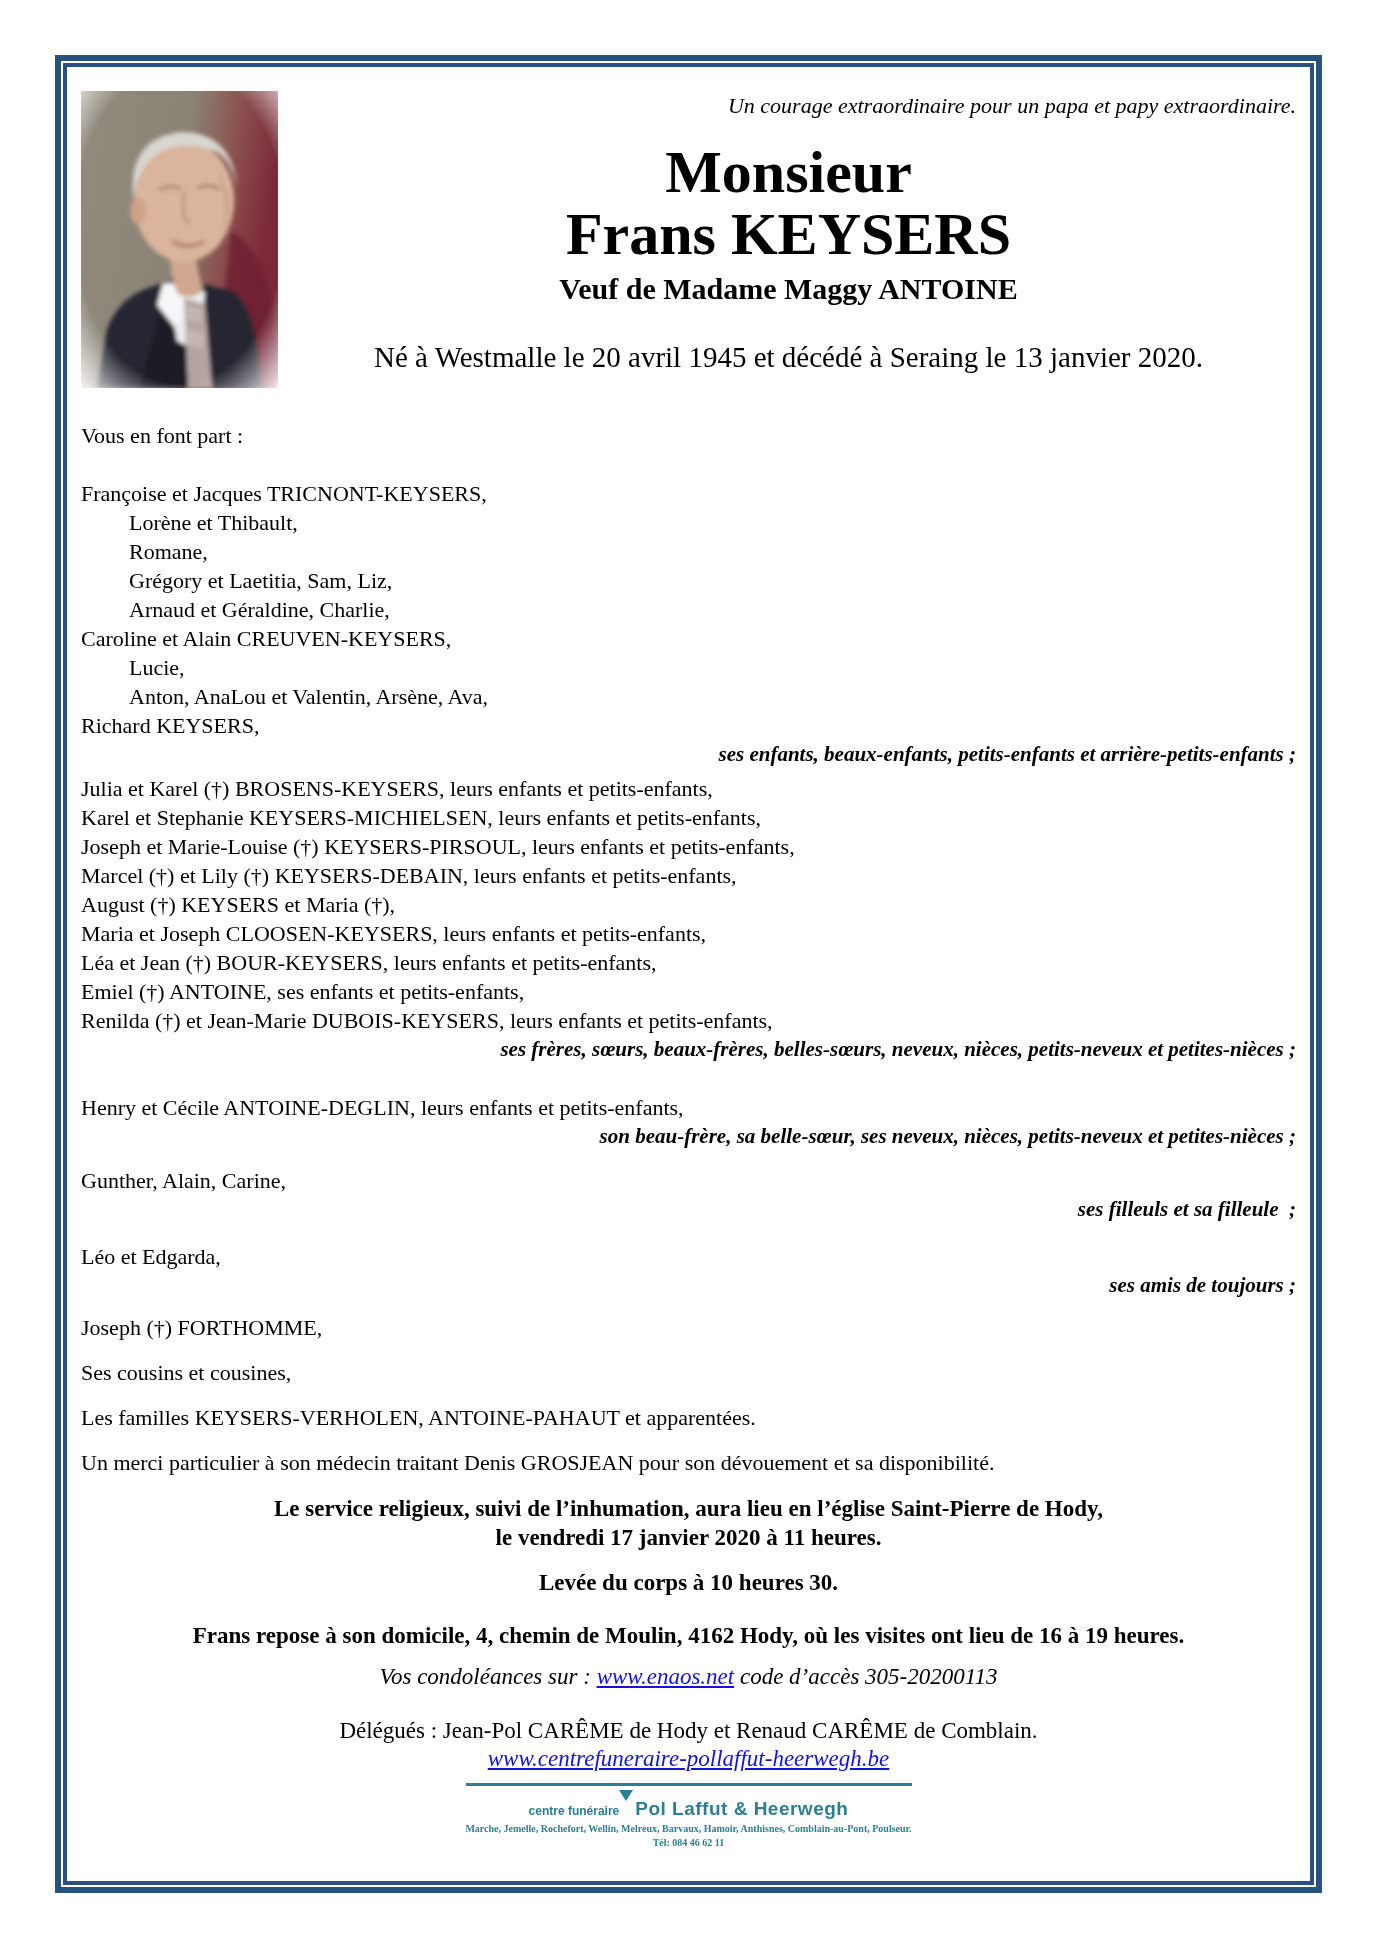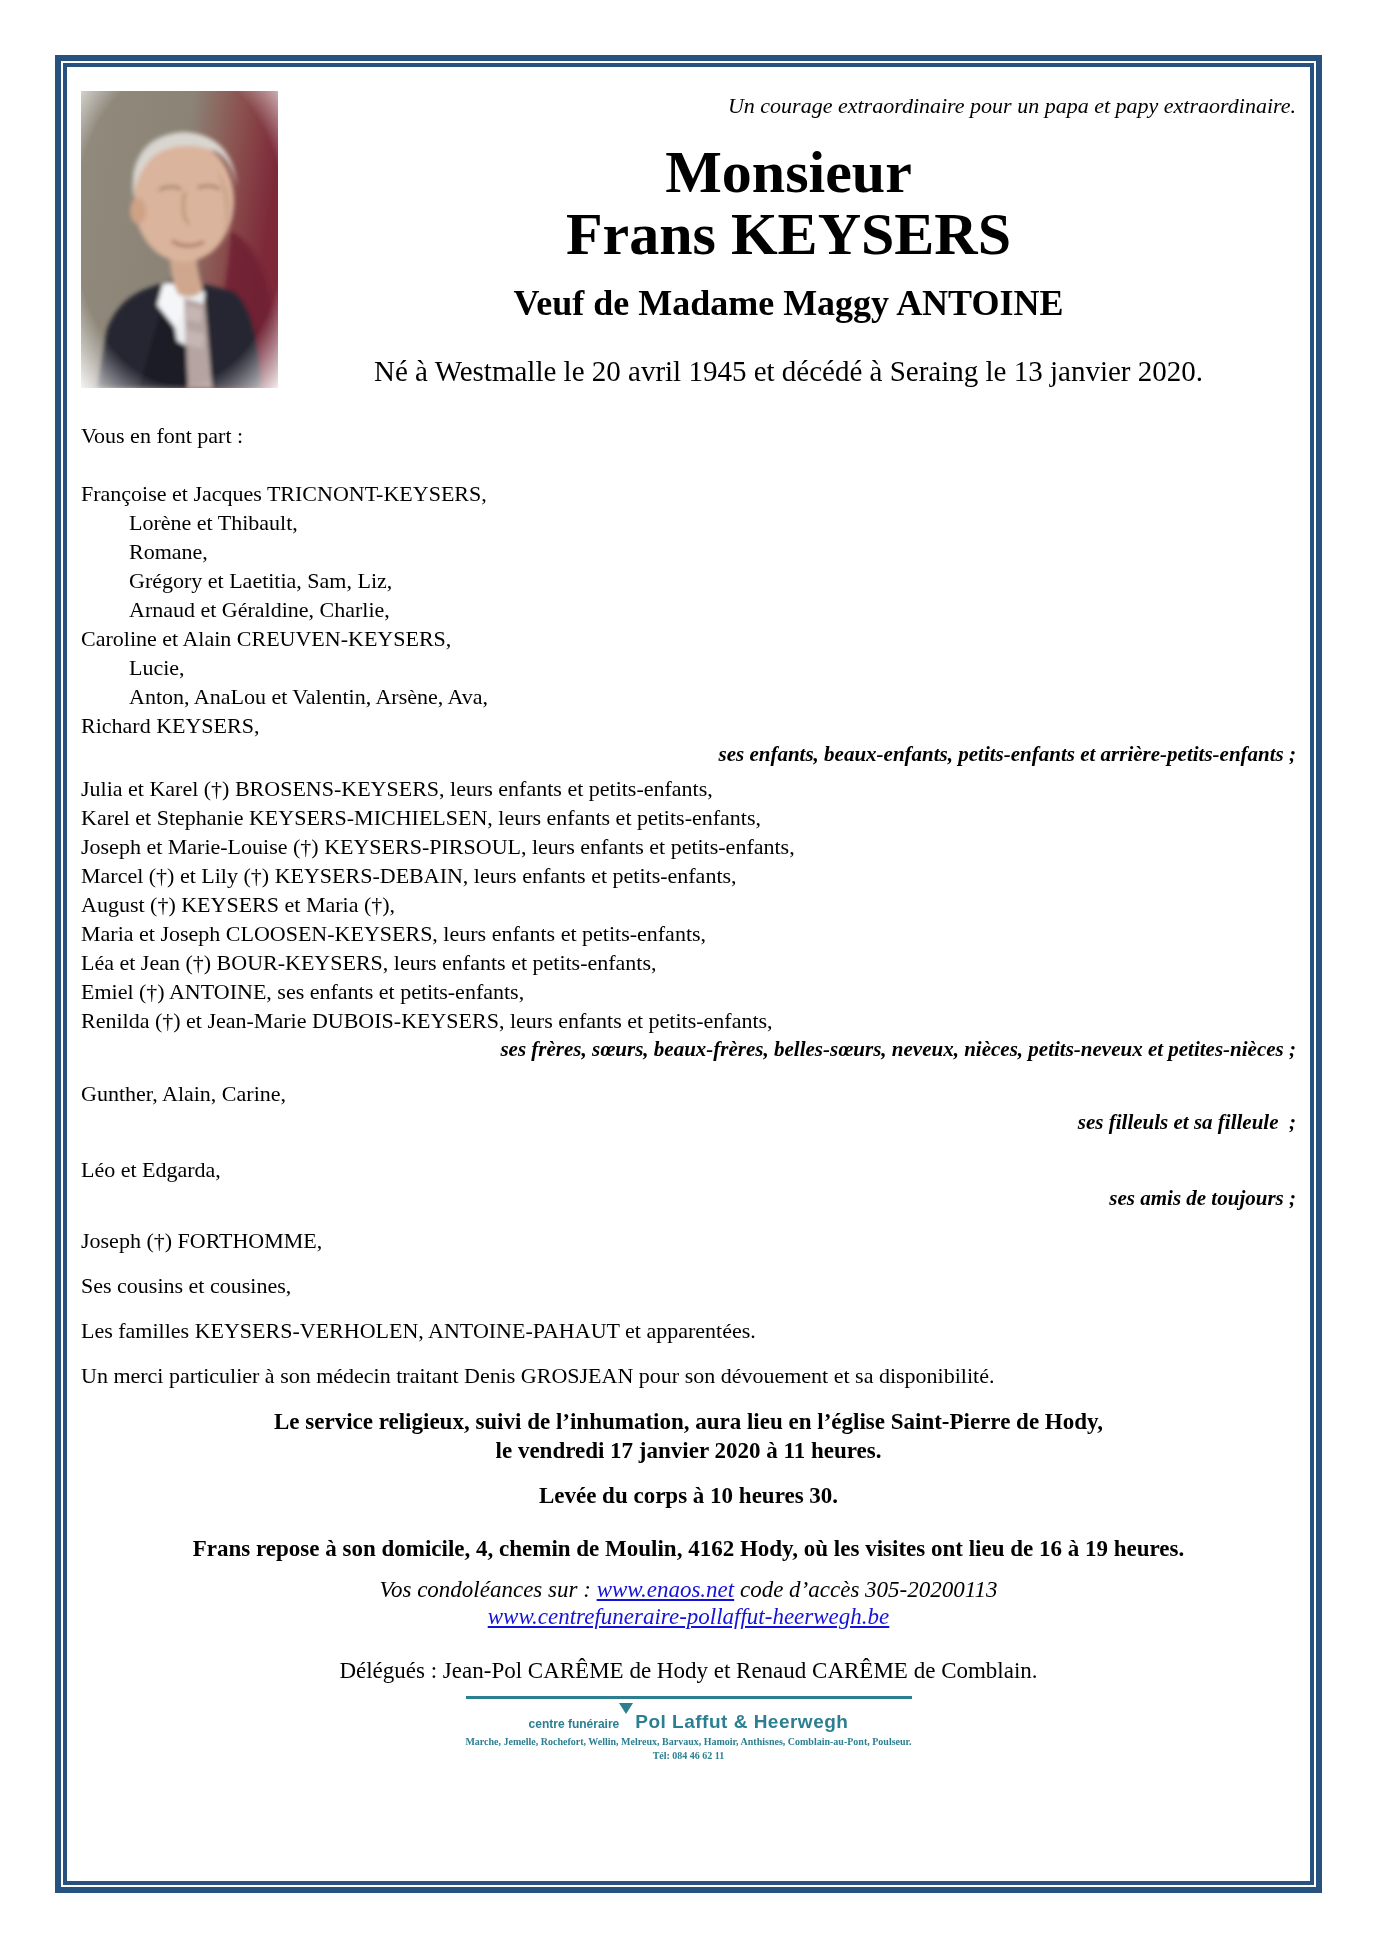--- a/index.html
+++ b/index.html
@@ -34,21 +34,21 @@
     text-align: right;
     font-style: italic;
     font-size: 22px; line-height: 30px;
     margin: 12px 0 0 0;
   }
   .g-title {
     font-size: 60px; line-height: 62px;
     font-weight: bold; margin: 0;
   }
   .g-title.first { margin-top: 20px; }
-  .subtitle { font-size: 36px; line-height: 48px; font-weight: bold; margin: 14px; }
+  .subtitle { font-size: 30px; line-height: 48px; font-weight: bold; margin: 0; }
   .dates { font-size: 29px; line-height: 32px; margin: 28px 0 0 0; }
   
   .body p { margin: 0; font-size: 22px; line-height: 29px; }
   .intro { margin-top: 30px !important; }
   .blk { margin-top: 0; }
   .blk p.indent { padding-left: 48px; }
   .dedication {
     text-align: right;
     font-weight: bold; font-style: italic;
     font-size: 21px !important;
@@ -168,20 +168,24 @@
           <p>Joseph et Marie-Louise (†) KEYSERS-PIRSOUL, leurs enfants et petits-enfants,</p>
           <p>Marcel (†) et Lily (†) KEYSERS-DEBAIN, leurs enfants et petits-enfants,</p>
           <p>August (†) KEYSERS et Maria (†),</p>
           <p>Maria et Joseph CLOOSEN-KEYSERS, leurs enfants et petits-enfants,</p>
           <p>Léa et Jean (†) BOUR-KEYSERS, leurs enfants et petits-enfants,</p>
           <p>Emiel (†) ANTOINE, ses enfants et petits-enfants,</p>
           <p>Renilda (†) et Jean-Marie DUBOIS-KEYSERS, leurs enfants et petits-enfants,</p>
           <p class="dedication">ses frères, sœurs, beaux-frères, belles-sœurs, neveux, nièces, petits-neveux et petites-nièces ;</p>
         </div>
 
+        <div class="blk mt-blank">
+          <p>Henry et Cécile ANTOINE-DEGLIN, leurs enfants et petits-enfants,</p>
+          <p class="dedication">son beau-frère, sa belle-sœur, ses neveux, nièces, petits-neveux et petites-nièces ;</p>
+        </div>
 
         <div class="blk mt-15">
           <p>Gunther, Alain, Carine,</p>
           <p class="dedication">ses filleuls et sa filleule&nbsp; ;</p>
         </div>
 
         <div class="blk mt-18">
           <p>Léo et Edgarda,</p>
           <p class="dedication">ses amis de toujours ;</p>
         </div>
@@ -190,23 +194,23 @@
         <p class="mt-16">Ses cousins et cousines,</p>
         <p class="mt-16">Les familles KEYSERS-VERHOLEN, ANTOINE-PAHAUT et apparentées.</p>
         <p class="mt-16">Un merci particulier à son médecin traitant Denis GROSJEAN pour son dévouement et sa disponibilité.</p>
 
         <p class="center boldline mt-17">Le service religieux, suivi de l’inhumation, aura lieu en l’église Saint-Pierre de Hody,</p>
         <p class="center boldline">le vendredi 17 janvier 2020 à 11 heures.</p>
         <p class="center boldline mt-16">Levée du corps à 10 heures 30.</p>
         <p class="center boldline mt-24">Frans repose à son domicile, 4, chemin de Moulin, 4162 Hody, où les visites ont lieu de 16 à 19 heures.</p>
 
         <p class="center italline mt-13"><span>Vos condoléances sur : </span><a href="#" class="doc-link">www.enaos.net</a><span> code d’accès 305-20200113</span></p>
+        <p class="center delegates mt-26">Délégués : Jean-Pol CARÊME de Hody et Renaud CARÊME de Comblain.</p>
+
         <p class="center italline"><a href="#" class="doc-link">www.centrefuneraire-pollaffut-heerwegh.be</a></p>
-
-        <p class="center delegates mt-26">Délégués : Jean-Pol CARÊME de Hody et Renaud CARÊME de Comblain.</p>
 
         <div class="logo">
           <div class="logo-rule"></div>
           <div class="logo-brand">
             <span class="brand-prefix">centre funéraire</span>
             <span class="logo-triangle"></span>
             <span class="brand-name">Pol Laffut &amp; Heerwegh</span>
           </div>
           <div class="logo-cities">Marche, Jemelle, Rochefort, Wellin, Melreux, Barvaux, Hamoir, Anthisnes, Comblain-au-Pont, Poulseur.</div>
           <div class="logo-tel">Tél: 084 46 62 11</div>

